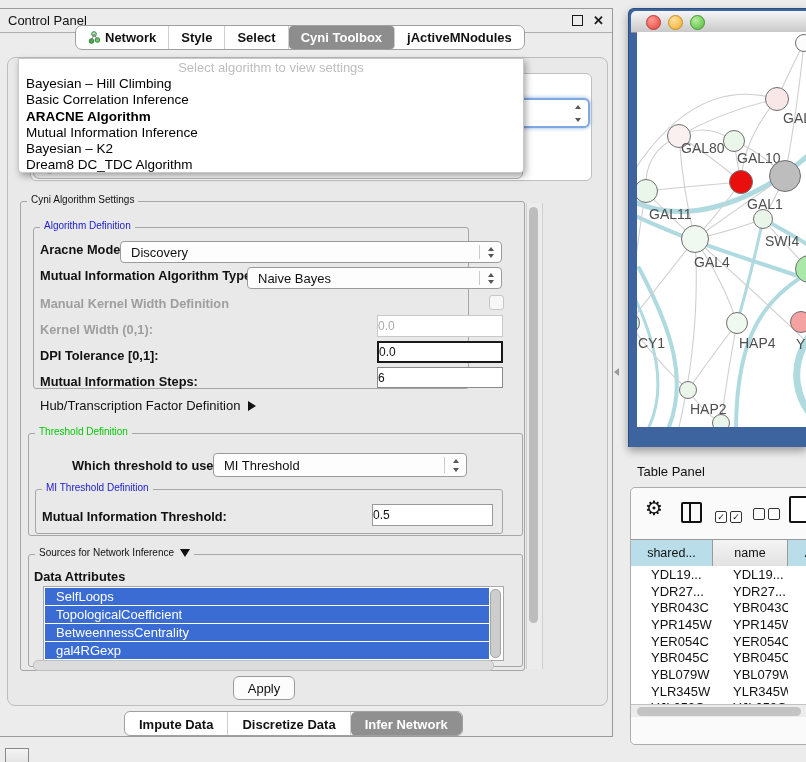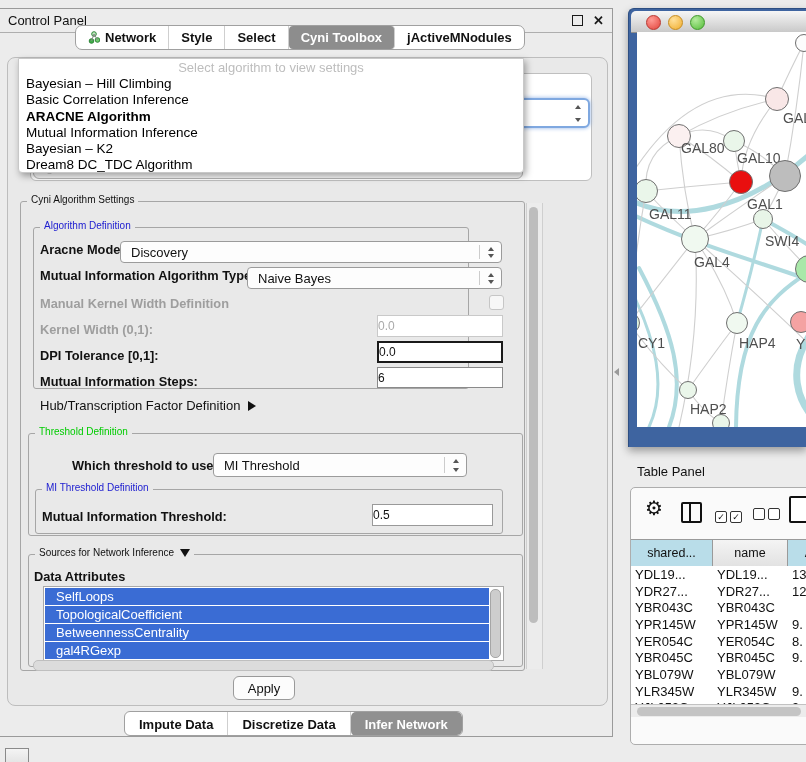--- a/index.html
+++ b/index.html
@@ -94,21 +94,21 @@
        line-height:10px;text-align:center;margin-right:3px;color:#111;background:#fff}
   .ic-chk{position:absolute;left:84px;top:20px}
   .ic-unchk{position:absolute;left:122px;top:20px}
   .ic-doc{position:absolute;left:158px;top:8px;width:17px;height:23px;border:2.2px solid #111;border-radius:2px;background:#fff}
   .thead{position:absolute;left:0;top:51px;width:100%;height:26px;display:flex;border-top:1px solid #9a9a9a;border-bottom:1px solid #9a9a9a}
   .th{display:flex;align-items:center;justify-content:center;font-size:12.5px;border-right:1px solid #9a9a9a;
       background:linear-gradient(#f4f4f4,#e2e2e2);box-sizing:border-box;height:100%}
   .th-hl{background:#b9dde9}
   .trows{position:absolute;left:0;top:78px;width:100%;height:138px;overflow:hidden;background:#fff}
   .tr{display:flex;height:16.7px;align-items:center}
-  .td{font-size:13px;padding-left:4px;white-space:nowrap;overflow:hidden;box-sizing:border-box}
+  .td{font-size:13px;padding-left:20px;white-space:nowrap;overflow:hidden;box-sizing:border-box}
   .thsb{position:absolute;left:0;top:216px;width:100%;height:12px;background:#ececec;border-top:1px solid #c2c2c2}
   .thsb-th{position:absolute;left:6px;top:1.5px;width:164px;height:9px;background:#c4c4c4;border-radius:5px}
   
   .bl-icon{position:absolute;left:5px;top:748px;width:22px;height:20px;border:1.6px solid #8a8a8a;background:linear-gradient(#f4f4f4,#ddd)}
   .splitter{position:absolute;left:614px;top:368px;width:0;height:0;border-top:4px solid transparent;
             border-bottom:4px solid transparent;border-right:5px solid #9a9a9a}
 </style>
 </head>
 <body>
 

